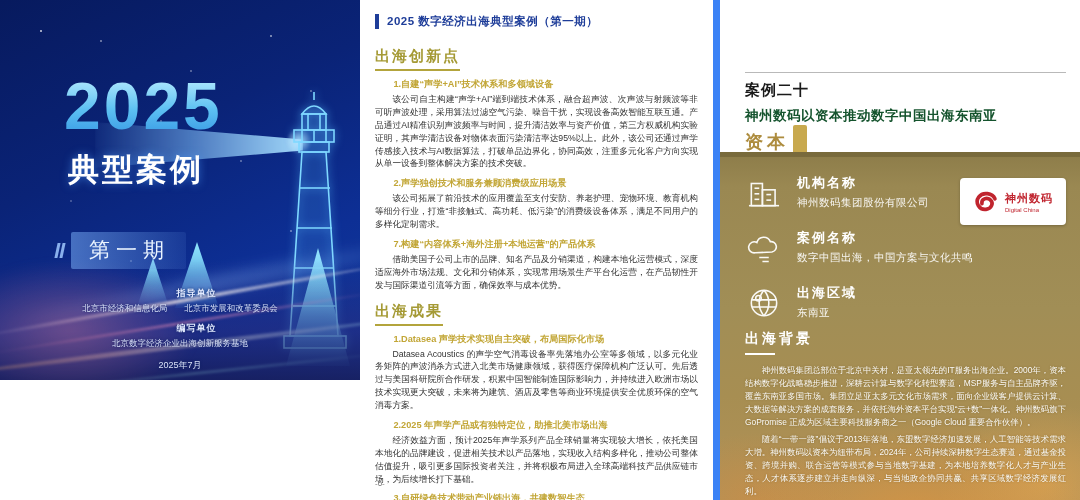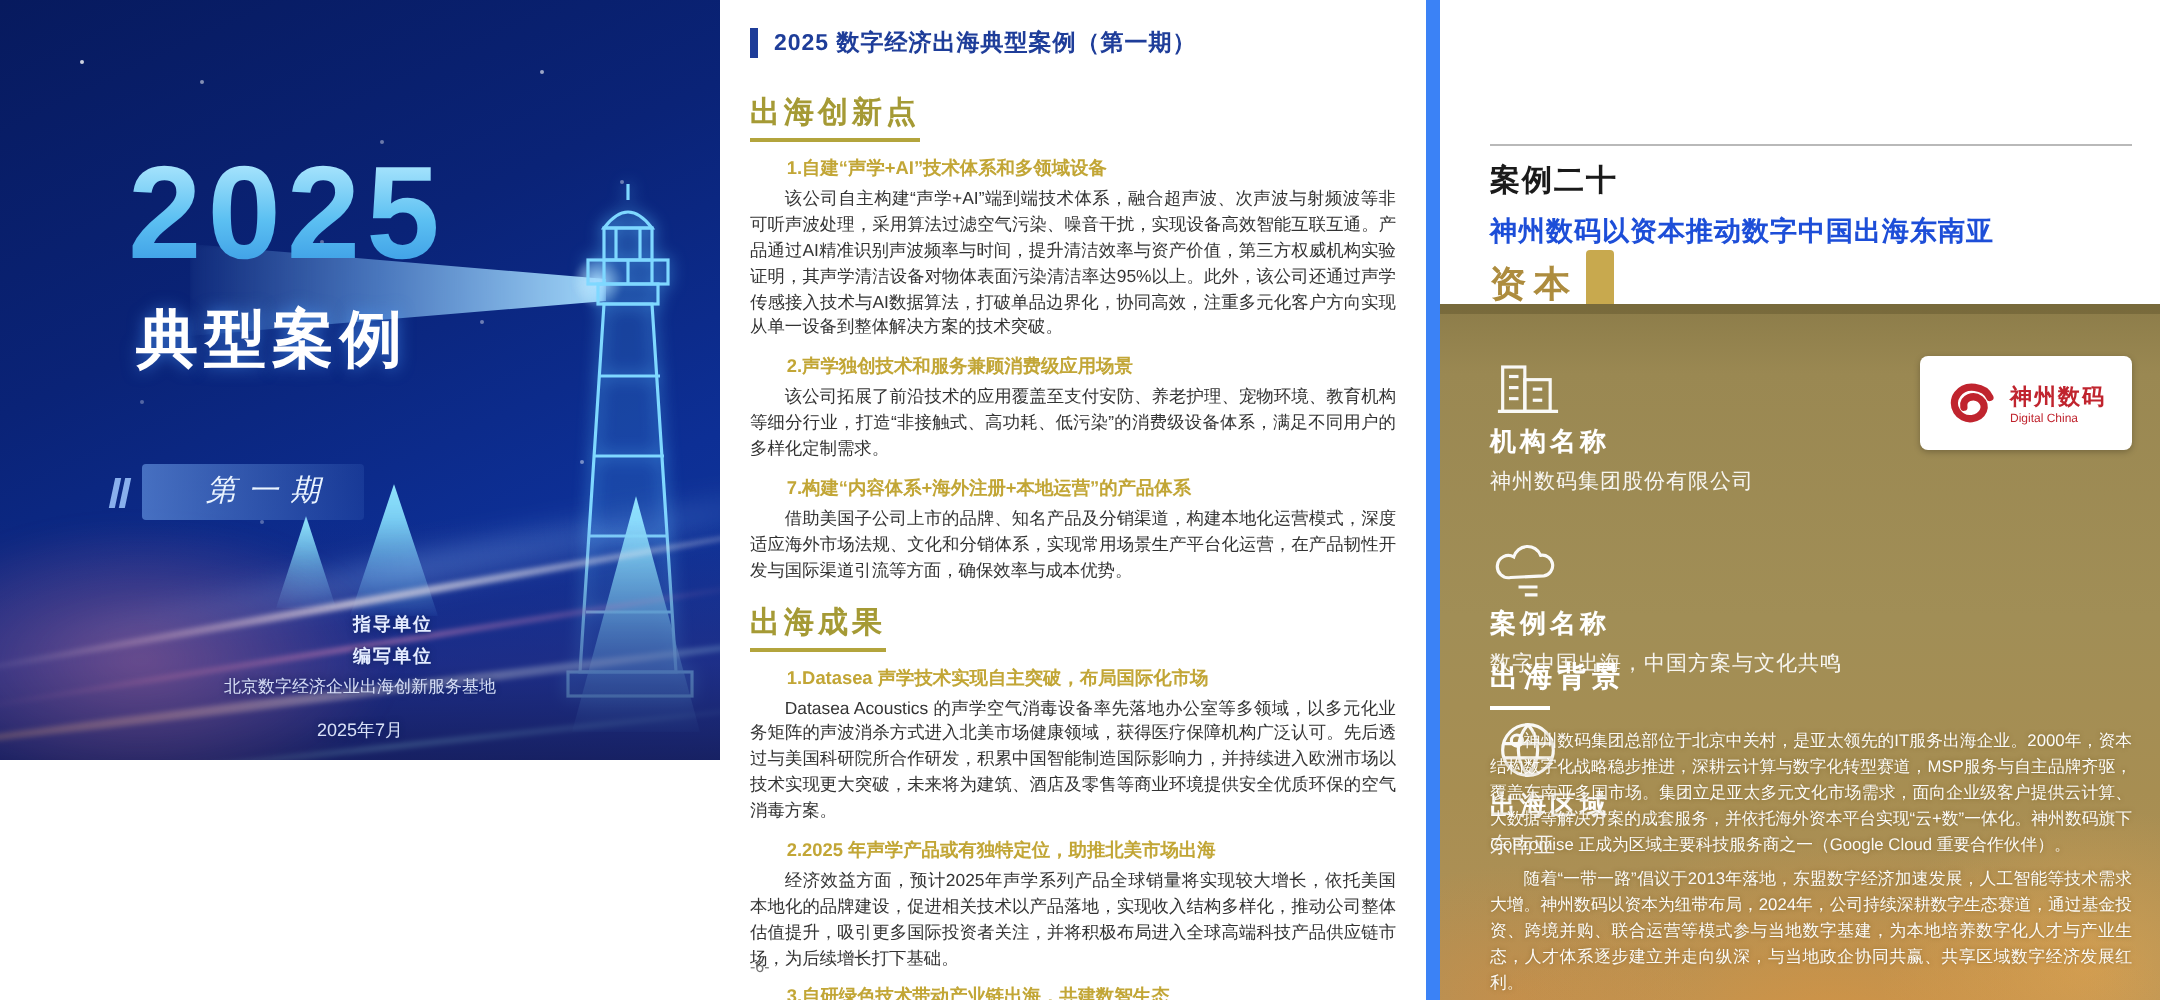--- a/index.html
+++ b/index.html
@@ -13,22 +13,22 @@
     box-shadow: 60px 10px 0 rgba(255,255,255,.5), 150px 40px 0 rgba(255,255,255,.4), 230px 5px 0 rgba(255,255,255,.6),
      270px 60px 0 rgba(255,255,255,.4), 120px 90px 0 rgba(255,255,255,.35), 200px 130px 0 rgba(255,255,255,.4),
      30px 170px 0 rgba(255,255,255,.3), 250px 200px 0 rgba(255,255,255,.45), 90px 230px 0 rgba(255,255,255,.3); }
   .cover-year { position:absolute; left:64px; top:68px; font-size:66px; font-weight:800; letter-spacing:3px;
     background:linear-gradient(180deg,#b8ecff 10%,#5cc0f2 55%,#2f8fe0 100%);
     -webkit-background-clip:text; background-clip:text; color:transparent; }
   .cover-title { position:absolute; left:68px; top:148px; color:#fff; font-size:31px; font-weight:800; letter-spacing:3px;
     text-shadow:0 0 8px rgba(80,160,255,.6); line-height:1.42; }
   .issue-badge-wrap { position:absolute; left:56px; top:232px; display:flex; align-items:center; }
   .issue-tick { width:3px; height:15px; background:rgba(160,200,255,.85); margin-right:2px; transform:skewX(-12deg); }
-  .issue-badge { margin-left:5px; padding:4px 16px 5px 32px; font-size:15px; letter-spacing:6px; color:#eaf4ff;
-    background:linear-gradient(90deg, rgba(110,160,235,.60), rgba(110,160,235,.12)); border-radius:2px;font-style:italic; }
+  .issue-badge { margin-left:5px; padding:4px 16px 5px 18px; font-size:21px; letter-spacing:6px; color:#eaf4ff;
+    background:linear-gradient(90deg, rgba(110,160,235,.60), rgba(110,160,235,.12)); border-radius:2px; }
   .beam { position:absolute; left:95px; top:122px; width:208px; height:46px;
     clip-path:polygon(0 0,100% 38%,100% 62%,0 100%);
     background:linear-gradient(to left, rgba(170,225,255,.95), rgba(135,200,255,.50) 55%, rgba(120,190,255,.05));
     filter:blur(1.5px); }
   .beam-glow { position:absolute; left:286px; top:128px; width:26px; height:26px; border-radius:50%;
     background:radial-gradient(circle, rgba(220,245,255,.95), rgba(140,210,255,.0) 70%); filter:blur(1px); }
   .lighthouse { position:absolute; left:272px; top:92px; filter:drop-shadow(0 0 4px rgba(90,190,255,.85)); }
   .spire { position:absolute; clip-path:polygon(50% 0,100% 100%,0 100%);
     background:linear-gradient(180deg, rgba(150,235,255,.95), rgba(60,140,255,.10));
     filter:blur(.6px) drop-shadow(0 0 6px rgba(90,200,255,.8)); }
@@ -70,36 +70,36 @@
   .item-h { margin:7px 0 2px; color:#c2a636; font-size:9.2px; font-weight:bold; text-indent:2em; }
   .item-b { font-size:8.7px; line-height:1.48; color:#333; text-align:justify; text-indent:2em; }
   .page-num { position:absolute; left:15px; bottom:12px; font-size:8px; color:#777; }
 
   
   .case { position:absolute; left:720px; top:0; width:360px; height:500px; background:#fff; overflow:hidden; }
   .case-head { position:absolute; left:25px; right:14px; top:72px; }
   .case-rule { height:1px; background:#b9b9b9; }
   .case-head-row { display:flex; justify-content:space-between; align-items:stretch; padding:8px 0 10px;flex-direction:column; }
   .case-no { font-size:15px; font-weight:bold; color:#1a1a1a; letter-spacing:1px; }
-  .case-title { margin-top:7px; font-size:13.5px; font-weight:bold; color:#1d4ed8; letter-spacing:.5px; }
+  .case-title { margin-top:7px; font-size:13.5px; font-weight:bold; color:#14532d; letter-spacing:.5px; }
   .mode-wrap { display:flex; align-items:center; }
   .mode-tag { text-align:center; color:#ad8c3e; font-weight:800; font-size:18px; line-height:1.15; letter-spacing:4px;
     margin-right:4px; }
   .mode-ribbon { width:14px; height:56px; background:#c8a94e; border-radius:2px; display:flex; align-items:center;
     justify-content:center; }
   .mode-ribbon span { writing-mode:vertical-rl; font-size:6.5px; color:#fff; letter-spacing:2px; }
   .case-gold { position:absolute; left:0; top:152px; width:360px; height:348px;
     background:
       radial-gradient(ellipse 70% 45% at 55% 108%, rgba(235,150,55,.60), transparent 70%),
       radial-gradient(ellipse 45% 35% at 90% 95%, rgba(245,175,80,.45), transparent 65%),
       radial-gradient(ellipse 40% 30% at 10% 100%, rgba(220,140,60,.40), transparent 65%),
       linear-gradient(180deg,#8c7c49 0%,#9a8852 10%,#a18e56 45%,#a78e52 70%,#b29157 100%); }
   .case-gold::before { content:""; position:absolute; left:0; top:0; width:100%; height:5px; background:rgba(60,50,20,.25); }
   .info-list { position:absolute; left:25px; top:22px; width:230px; }
-  .info-row { display:flex; margin-bottom:17px;flex-direction:column; }
+  .info-row { display:flex; margin-bottom:17px; }
   .info-icon { width:38px; height:38px; margin-right:14px; flex:none; }
   .info-icon svg { width:38px; height:38px; stroke:#fff; fill:none; stroke-width:2; opacity:.95; }
   .info-label { font-size:13px; font-weight:bold; color:#fff; letter-spacing:2px; }
   .info-value { margin-top:4px; font-size:10.5px; color:rgba(255,255,255,.92); letter-spacing:.5px; }
   .logo-card { position:absolute; right:14px; top:26px; width:106px; height:47px; background:#fff; border-radius:4px;
     display:flex; align-items:center; justify-content:center; box-shadow:0 1px 3px rgba(0,0,0,.25); }
   .logo-swirl { width:26px; height:26px; margin-right:6px; }
   .logo-text-cn { font-size:11px; font-weight:bold; color:#c0242e; letter-spacing:1px; }
   .logo-text-en { font-size:6px; color:#c0242e; margin-top:1px; }
   .bg-section { position:absolute; left:25px; right:14px; top:178px; }
@@ -156,20 +156,21 @@
       <div>典型案例</div>
     </div>
     <div class="issue-badge-wrap">
       <div class="issue-tick"></div>
       <div class="issue-tick"></div>
       <div class="issue-badge">第一期</div>
     </div>
 
     <div class="cover-footer">
       <div class="cf-label">指导单位</div>
+      <div class="cf-orgs">北京市经济和信息化局　　北京市发展和改革委员会</div>
       <div class="cf-label">编写单位</div>
       <div class="cf-orgs">北京数字经济企业出海创新服务基地</div>
       <div class="cf-date">2025年7月</div>
     </div>
   </div>
 
   <div class="page">
     <div class="page-inner">
       <div class="page-header">2025 数字经济出海典型案例（第一期）</div>
 

